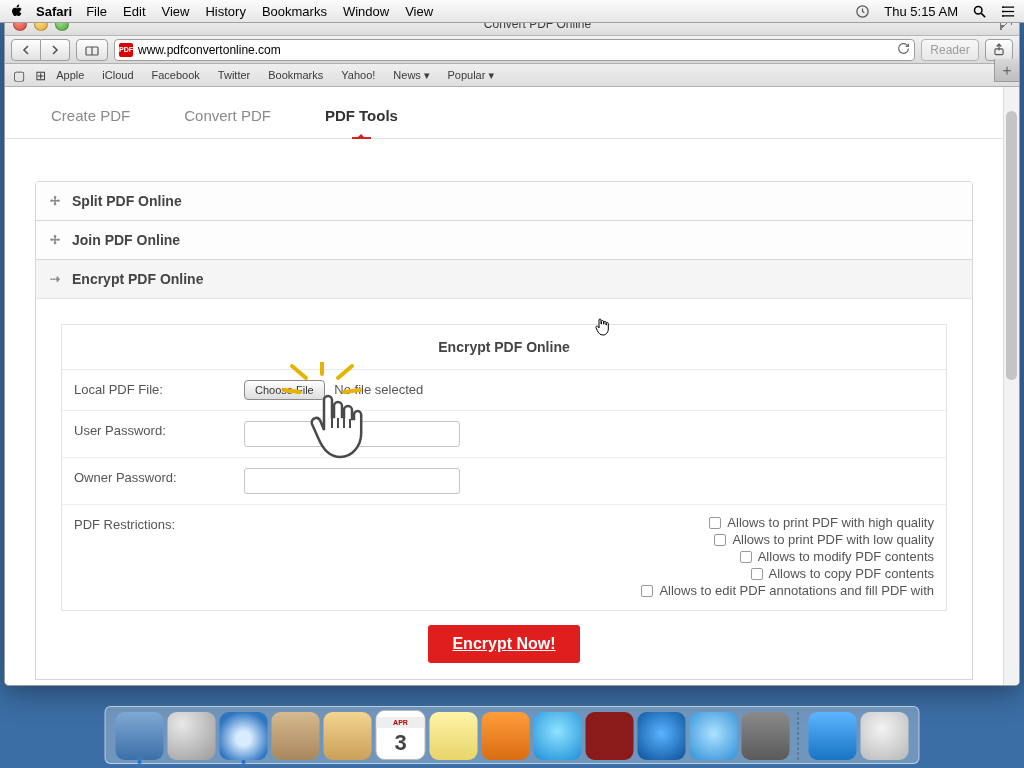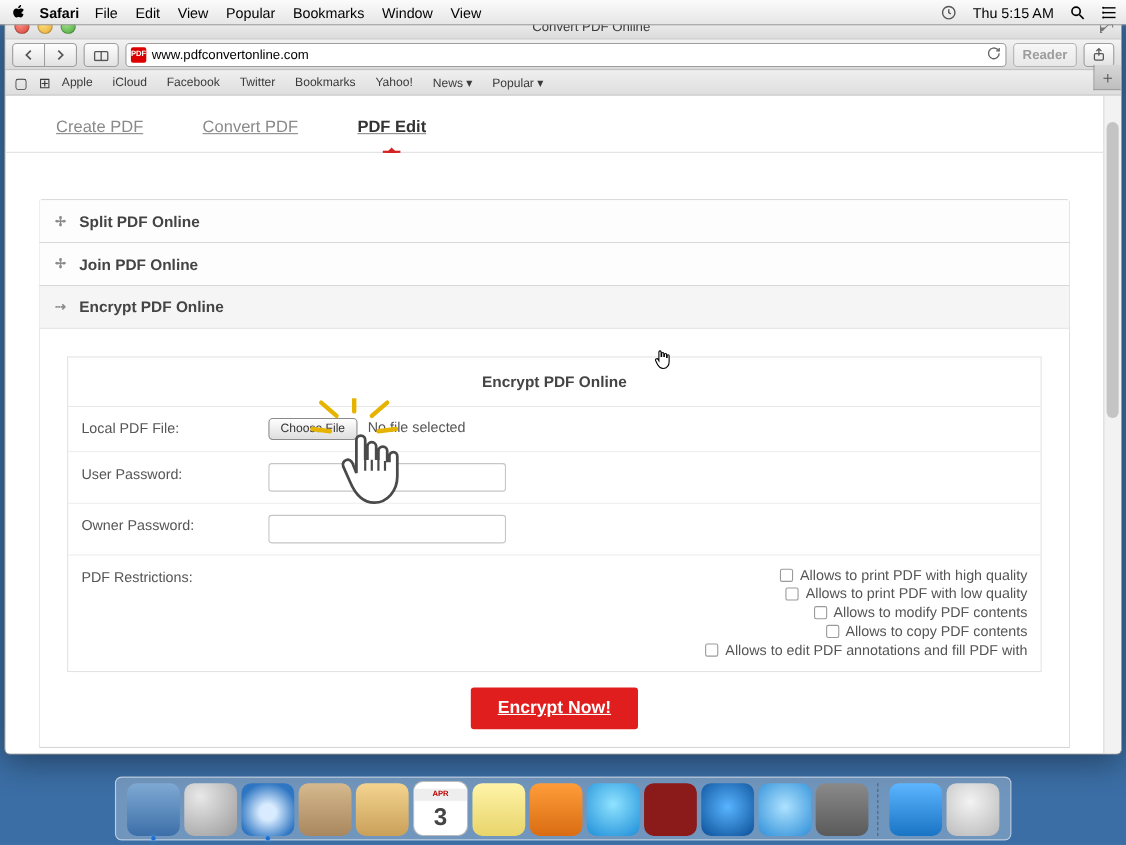--- a/index.html
+++ b/index.html
@@ -24,32 +24,32 @@
   .toolbar{height:27px;background:linear-gradient(#f2f2f2,#d9d9d9);border-bottom:1px solid #b0b0b0;display:flex;align-items:center;padding:0 6px;font-size:12px;}
   .segbtn{height:20px;border:1px solid #9e9e9e;background:linear-gradient(#fefefe,#e2e2e2);border-radius:4px;display:flex;align-items:center;justify-content:center;}
   .navseg{display:flex;}
   .navseg .segbtn{width:28px;border-radius:0;}
   .navseg .segbtn:first-child{border-radius:4px 0 0 4px;}
   .navseg .segbtn:last-child{border-left:0;border-radius:0 4px 4px 0;}
   .segbtn.wide{width:30px;margin-left:6px;}
   .url{flex:1;height:20px;margin:0 6px;border:1px solid #9e9e9e;border-radius:4px;background:#fff;display:flex;align-items:center;padding:0 4px;font-size:12px;color:#000;}
   .favicon{width:14px;height:14px;border-radius:2px;background:#d00;color:#fff;font-size:7px;font-weight:bold;display:flex;align-items:center;justify-content:center;margin-right:5px;}
   .url .reload{margin-left:auto;color:#666;}
-  .readerbtn{width:56px;height:20px;border:1px solid #b5b5b5;border-radius:4px;background:linear-gradient(#f7f7f7,#e8e8e8);color:#9c9c9c;display:flex;align-items:center;justify-content:center;font-weight:bold;}
+  .readerbtn{width:56px;height:20px;border:1px solid #b5b5b5;border-radius:4px;background:linear-gradient(#f7f7f7,#e8e8e8);color:#9c9c9c;display:flex;align-items:center;justify-content:center;}
   .sharebtn{width:26px;height:20px;margin-left:6px;border:1px solid #9e9e9e;border-radius:4px;background:linear-gradient(#fefefe,#e2e2e2);display:flex;align-items:center;justify-content:center;}
   .bmbar{height:22px;background:linear-gradient(#efefef,#dedede);border-bottom:1px solid #b0b0b0;display:flex;align-items:center;padding:0 8px;font-size:11px;color:#3a3a3a;}
   .bmbar .glyph{margin-right:10px;font-size:13px;}
   .bmbar .bm{margin-right:18px;}
   .tabplus{position:absolute;right:0;top:46px;width:24px;height:22px;background:linear-gradient(#d7d7d7,#bebebe);border-left:1px solid #9a9a9a;border-bottom:1px solid #9a9a9a;display:flex;align-items:center;justify-content:center;color:#555;font-size:15px;}
   
   .content{flex:1;position:relative;background:#fff;overflow:hidden;}
   .page{position:absolute;left:0;right:16px;top:0;bottom:0;overflow:hidden;}
   .pagescroll{position:absolute;right:0;top:0;bottom:0;width:15px;background:#f2f2f2;border-left:1px solid #dcdcdc;}
   .pagescroll .thumb{position:absolute;left:2px;right:2px;top:4%;height:45%;background:#c4c4c4;border-radius:6px;}
-  .sitenav{display:flex;padding:20px 0 0 36px;font-size:15px;color:#8a8a8a;border-bottom:1px solid #e1e1e1;text-decoration:underline;}
+  .sitenav{display:flex;padding:20px 0 0 36px;font-size:15px;color:#8a8a8a;border-bottom:1px solid #e1e1e1;}
   .sitenav .ni{padding:0 10px 14px 10px;margin-right:34px;position:relative;}
   .sitenav .ni.active{color:#333;font-weight:600;}
   .sitenav .ni.active:after{content:"";position:absolute;left:40%;right:40%;bottom:-1px;height:2px;background:#d32323;}
   .sitenav .ni.active:before{content:"";position:absolute;left:50%;bottom:-1px;transform:translateX(-50%);border:5px solid transparent;border-bottom-color:#d32323;}
   .acc{margin:42px 30px 0 30px;border:1px solid #d7d7d7;border-radius:4px 4px 0 0;border-bottom:0;}
   .acc-item{border-bottom:1px solid #d7d7d7;}
   .acc-head{padding:11px 12px;font-size:14px;font-weight:bold;color:#444;display:flex;align-items:center;background:#fdfdfd;}
   .acc-head.open{background:#f5f5f5;border-bottom:1px solid #e6e6e6;}
   .acog{width:14px;height:14px;margin-right:10px;color:#8b8b8b;font-size:12px;display:flex;align-items:center;justify-content:center;}
   .panel{padding:25px 25px 16px 25px;}
@@ -96,21 +96,21 @@
 <div class="menubar">
   <div class="apple">
     <svg viewBox="0 0 14 14" width="14" height="14">
         <path fill="#000" d="M10.3 7.4c0-1.6 1.3-2.4 1.4-2.4C11 3.9 9.8 3.7 9.4 3.7c-1-.1-2 .6-2.5.6s-1.3-.6-2.2-.6C3.5 3.7 2 5 2 7.1c0 1.2.4 2.5 1 3.3.5.8 1.1 1.6 1.9 1.6s1.1-.5 2-.5 1.2.5 2 .5 1.4-.8 1.9-1.6c.3-.5.5-1 .6-1.4-1.6-.6-2.1-1-2.1-1.6zM8.5 2.7c.5-.6.8-1.4.7-2.2-.7 0-1.5.5-2 1-.4.5-.8 1.3-.7 2.1.8 0 1.5-.4 2-.9z"></path>
       </svg>
   </div>
   <span class="appname">Safari</span>
   <span class="mitem">File</span>
   <span class="mitem">Edit</span>
   <span class="mitem">View</span>
-  <span class="mitem">Popular</span>
+  <span class="mitem">History</span>
   <span class="mitem">Bookmarks</span>
   <span class="mitem">Window</span>
   <span class="mitem">View</span>
   <div class="spacer"></div>
   <div class="right">
     <span>
         <svg width="15" height="15" viewBox="0 0 24 24" fill="none" stroke="#555" stroke-width="2">
           <circle cx="12" cy="12" r="9"></circle>
           <path d="M12 7v5l3 2"></path>
         </svg>
@@ -201,21 +201,21 @@
     <span class="bm">News ▾</span>
     <span class="bm">Popular ▾</span>
   </div>
 
   <div class="content">
     <div class="page">
 
       <div class="sitenav">
         <div class="ni">Create PDF</div>
         <div class="ni">Convert PDF</div>
-        <div class="ni active">PDF Edit</div>
+        <div class="ni active">PDF Tools</div>
       </div>
 
       <div class="acc">
         <div class="acc-item">
           <div class="acc-head">
             <span class="acog">✢</span>
             <span>Split PDF Online</span>
           </div>
         </div>
         <div class="acc-item">

